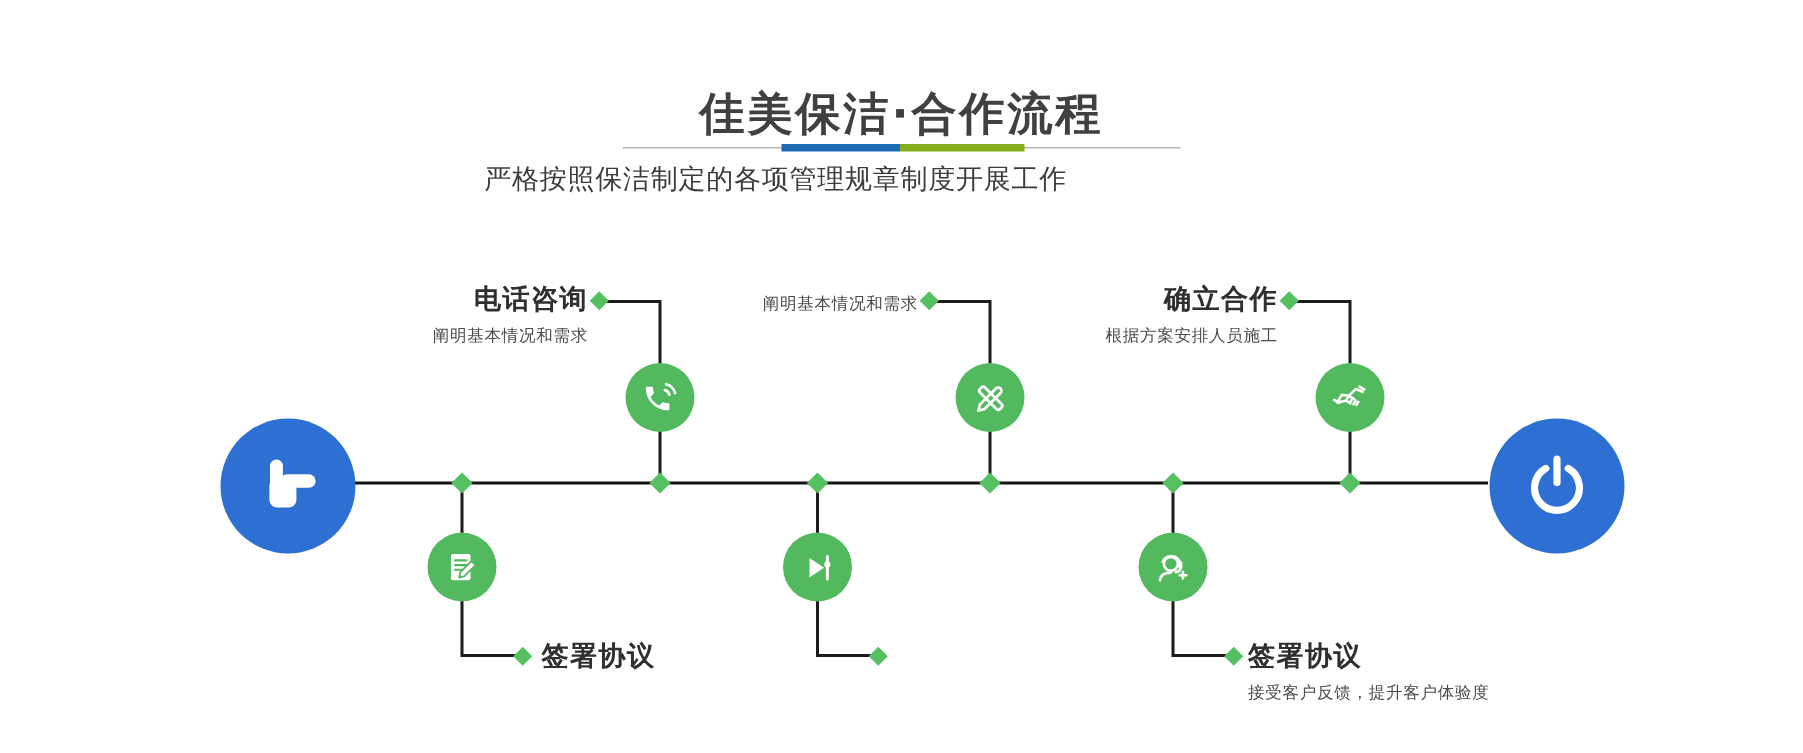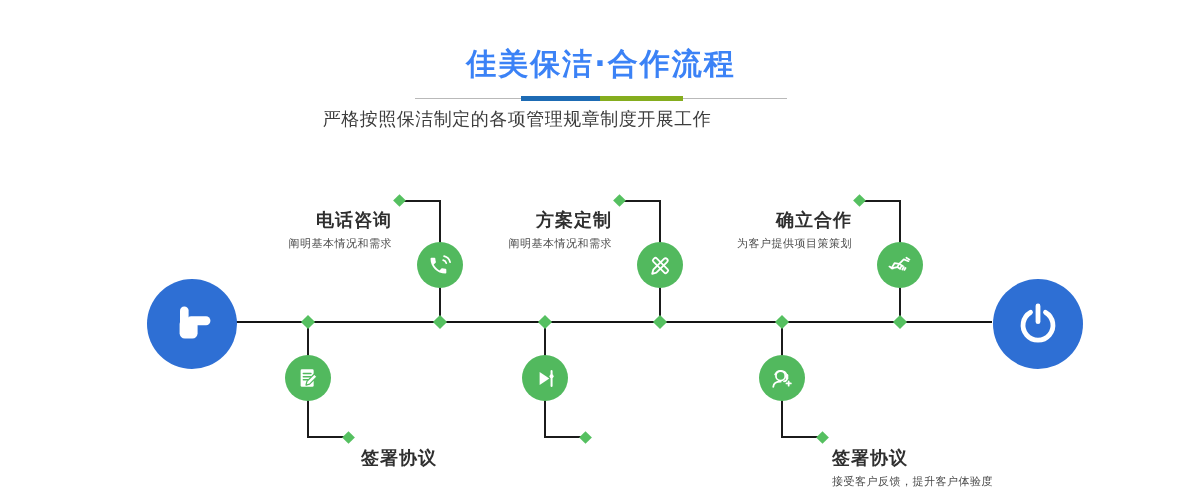--- a/index.html
+++ b/index.html
@@ -2,22 +2,22 @@
 <html><head>
 <meta charset="utf-8">
 <style>
   html,body{margin:0;padding:0;background:#fff;}
   .stage{
     position:relative;width:1202px;height:502px;background:#fff;overflow:hidden;
     font-family:"DejaVu Sans","Liberation Sans",sans-serif;
   }
   
   .hdr-title{
-    position:absolute;left:0;top:44px;width:1202px;text-align:center;
-    font-size:30px;font-weight:bold;color:#3b82f6;letter-spacing:2px;
+    position:absolute;left:0;top:56px;width:1202px;text-align:center;
+    font-size:30px;font-weight:bold;color:#404040;letter-spacing:2px;
   }
   .hdr-divider{position:absolute;left:415px;top:96px;width:372px;height:5px;}
   .hdr-divider .thin{position:absolute;left:0;top:2px;width:372px;height:1px;background:#b9b9b9;}
   .hdr-divider .seg-blue{position:absolute;left:106px;top:0;width:79px;height:5px;background:#1d6bb4;}
   .hdr-divider .seg-green{position:absolute;left:185px;top:0;width:83px;height:5px;background:#85ad1e;}
   .hdr-subtitle{
     position:absolute;left:0;top:107px;width:1034px;text-align:center;
     font-size:18px;color:#3d3d3d;letter-spacing:0.5px;
   }
   
@@ -29,21 +29,21 @@
   
   .gcircle{
     position:absolute;width:46px;height:46px;border-radius:50%;background:#52b95e;
     display:flex;align-items:center;justify-content:center;z-index:3;
   }
   .bcircle{
     position:absolute;width:90px;height:90px;border-radius:50%;background:#2e6fd4;
     display:flex;align-items:center;justify-content:center;z-index:3;
   }
   
-  .label{position:absolute;z-index:2;margin-top:20px;}
+  .label{position:absolute;z-index:2;}
   .label.top{text-align:right;width:230px;}
   .label.bot{text-align:left;width:280px;}
   .step-title{font-size:18px;font-weight:bold;color:#2f2f2f;line-height:21px;letter-spacing:1px;}
   .step-desc{font-size:11px;color:#4c4c4c;line-height:16px;margin-top:6px;letter-spacing:0.5px;}
   svg{display:block;}
 </style>
 </head>
 <body>
 
 <div class="stage">
@@ -76,41 +76,40 @@
         <path d="M15.2 3.7a7.2 7.2 0 0 1 5.3 5.3" stroke="#fff" stroke-width="1.6" fill="none" stroke-linecap="round"></path>
       </svg>
     </span>
   </div>
 
   <div class="vline" style="left:659px;top:200px;width:2px;height:122px;"></div>
   <div class="hline" style="left:622px;top:200px;width:38px;height:2px;"></div>
   <div class="diamond sm" style="left:615px;top:196px;"></div>
   <div class="diamond lg" style="left:655px;top:317px;"></div>
   <div class="label top" style="right:590px;top:189px;">
-    <div class="step-title">方案定制</div>
     <div class="step-desc">阐明基本情况和需求</div>
   </div>
   <div class="gcircle" style="left:637px;top:242px;">
     <span>
       <svg width="27" height="27" viewBox="0 0 24 24">
         <g fill="none" stroke="#fff" stroke-width="1.6" stroke-linecap="round" stroke-linejoin="round">
           <rect x="9.9" y="3.6" width="4.2" height="16.8" rx="1.5" transform="rotate(-45 12 12)"></rect>
           <path d="M4.6 19.4 l1-3.7 9.5-9.5 a1.9 1.9 0 0 1 2.7 2.7 l-9.5 9.5 -3.7 1z"></path>
         </g>
       </svg>
     </span>
   </div>
 
   <div class="vline" style="left:899px;top:200px;width:2px;height:122px;"></div>
   <div class="hline" style="left:862px;top:200px;width:38px;height:2px;"></div>
   <div class="diamond sm" style="left:855px;top:196px;"></div>
   <div class="diamond lg" style="left:895px;top:317px;"></div>
   <div class="label top" style="right:350px;top:189px;">
     <div class="step-title">确立合作</div>
-    <div class="step-desc">为客户提供项目策策划</div>
+    <div class="step-desc">根据方案安排人员施工</div>
   </div>
   <div class="gcircle" style="left:877px;top:242px;">
     <span>
       <svg width="28" height="28" viewBox="0 0 24 24">
         <g fill="none" stroke="#fff" stroke-width="1.5" stroke-linecap="round" stroke-linejoin="round" transform="rotate(-14 12 12)">
           <path d="M4.2 13 L7.8 9.4 L11.6 10.9 L9.3 13.2 Z"></path>
           <path d="M19.8 10.6 L16.3 8.1 L11.6 10.9 L14.1 13.5"></path>
           <path d="M9.3 13.2 l2.1 2.1 M11.2 15 l1.8-1.8 M13 16.2 l1.7-1.7 M14.6 17 l1.4-1.4"></path>
           <path d="M2.9 11.1 l2.4 2.4 M18.8 7.3 l2.2 2.2"></path>
         </g>

